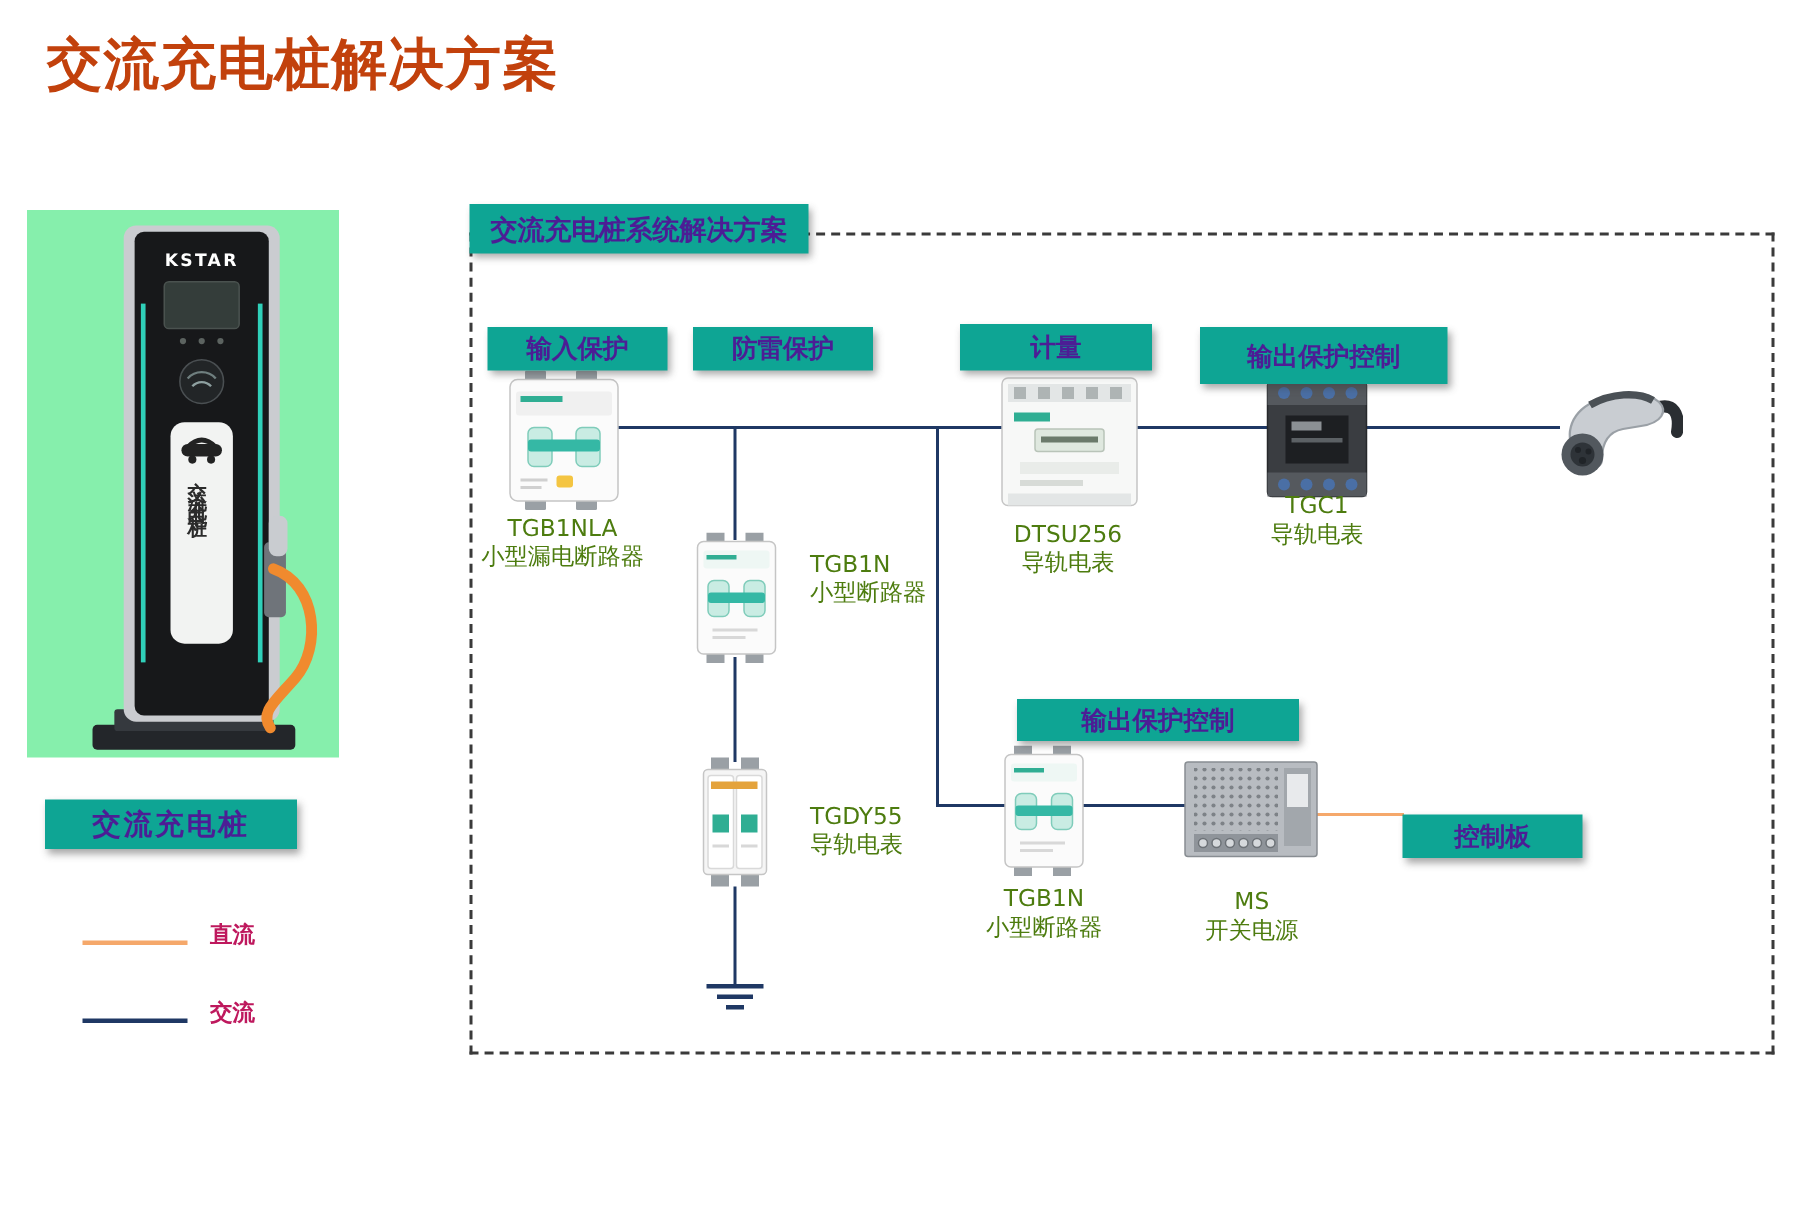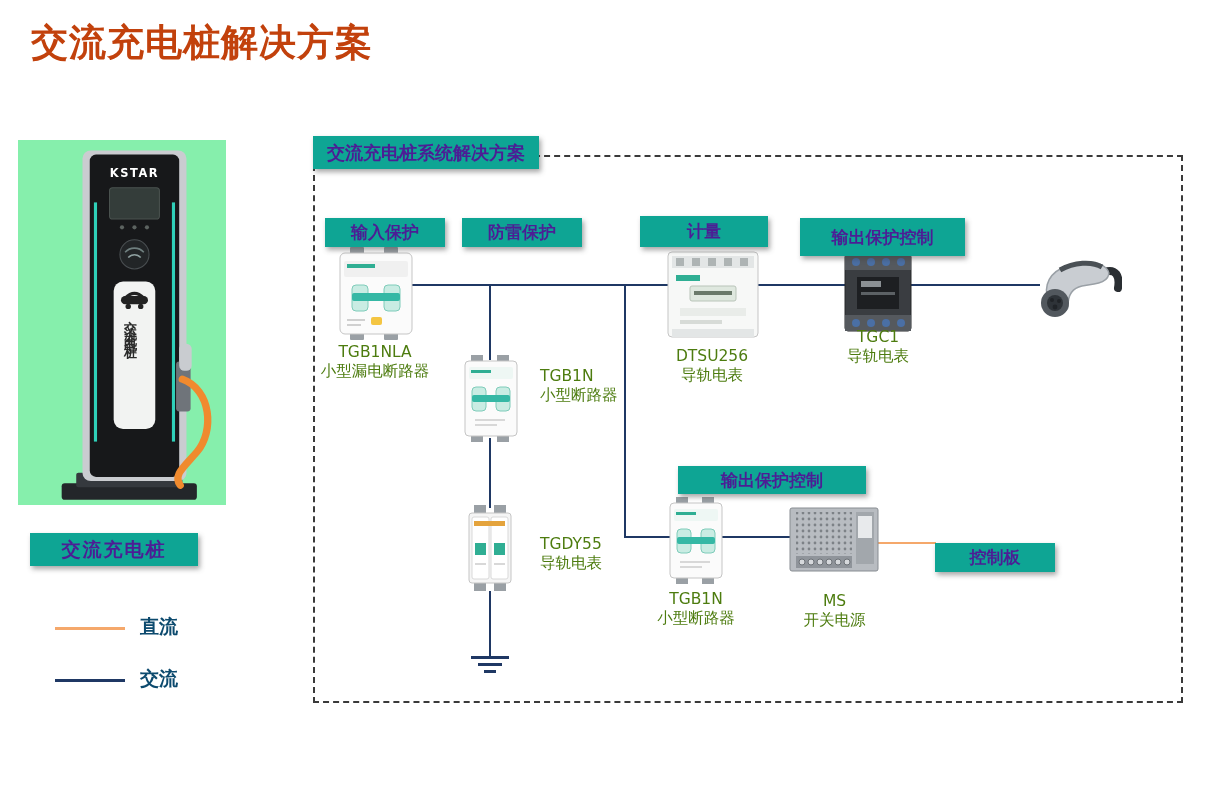--- a/index.html
+++ b/index.html
@@ -27,21 +27,21 @@
     background:#0EA594; color:#4c1d95; font-weight:bold;
     display:flex; align-items:center; justify-content:center;
     box-shadow:2px 3px 5px rgba(60,60,60,.45);
     margin-top:14px;
   }
   .product-label { left:30px; top:519px; width:168px; height:33px; font-size:19px; letter-spacing:2px; }
   .legend-line { position:absolute; height:3px; width:70px; left:55px; z-index:2; }
   .legend-line.dc { background:#F5A86B; top:627px; }
   .legend-line.ac { background:#1F3864; top:679px; }
   .legend-text {
-    position:absolute; left:140px; font-size:19px; font-weight:bold; color:#0c4a6e; z-index:2;
+    position:absolute; left:140px; font-size:15px; font-weight:bold; color:#be185d; z-index:2;
   }
   
   .dash-box {
     position:absolute; left:313px; top:155px; width:870px; height:548px;
     border:2px dashed #3a3a3a; background:#ffffff; z-index:0;
   }
   .diagram-title { left:313px; top:122px; height:33px; padding:0 14px; font-size:18px; }
   .b-input     { left:325px; top:204px; width:120px; height:29px; font-size:17px; }
   .b-lightning { left:462px; top:204px; width:120px; height:29px; font-size:17px; }
   .b-meter     { left:640px; top:202px; width:128px; height:31px; font-size:17px;text-align:center; }

